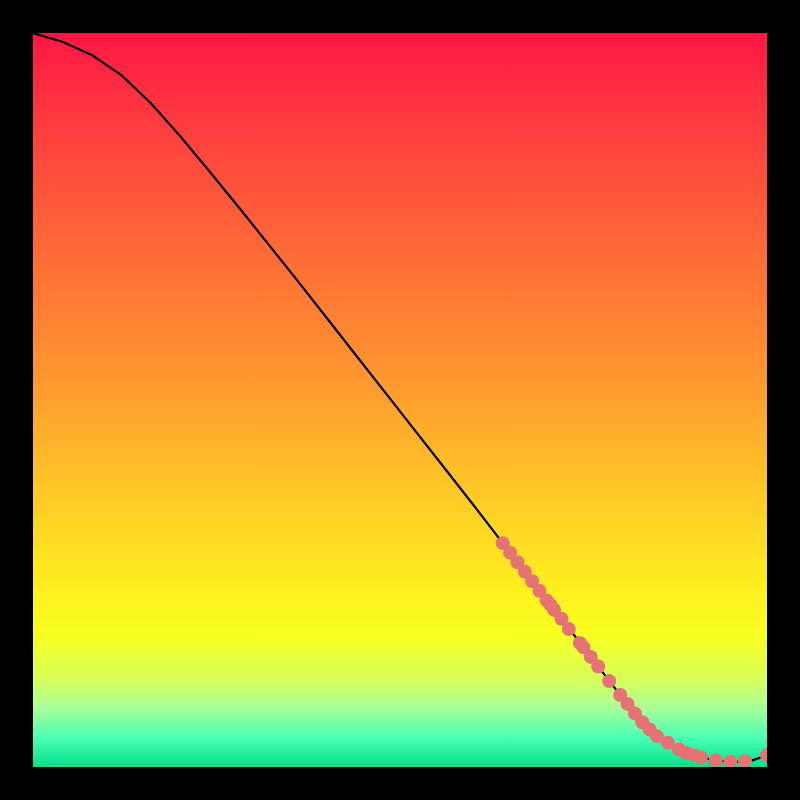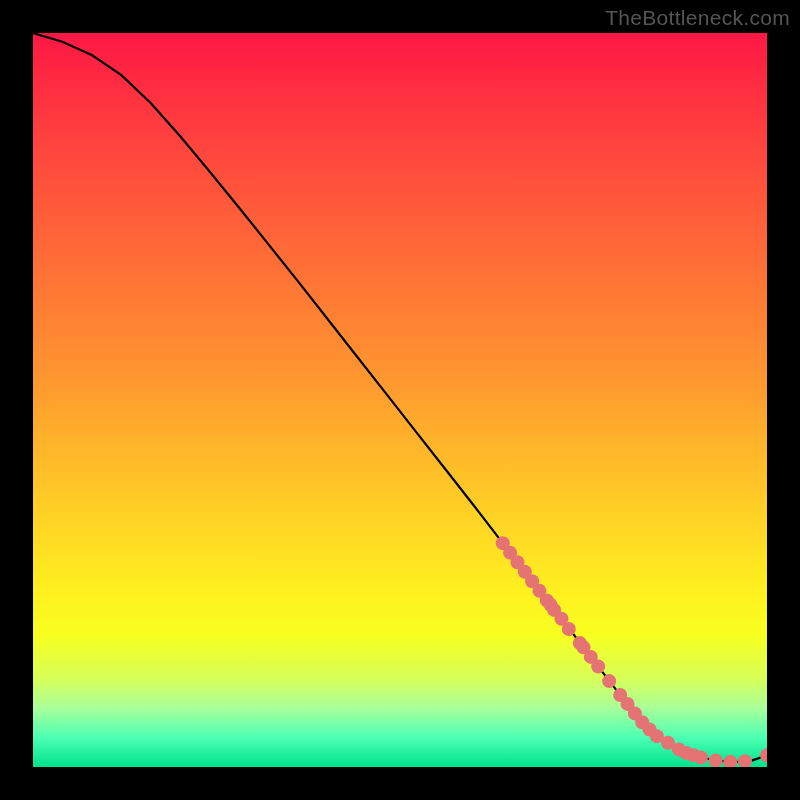--- a/index.html
+++ b/index.html
@@ -93,14 +93,13 @@
           <circle cx="660.60" cy="722.26" r="7" fill="#e57373"></circle>
           <circle cx="667.94" cy="724.46" r="7" fill="#e57373"></circle>
           <circle cx="682.62" cy="727.39" r="7" fill="#e57373"></circle>
           <circle cx="697.30" cy="728.86" r="7" fill="#e57373"></circle>
           <circle cx="711.98" cy="728.13" r="7" fill="#e57373"></circle>
           <circle cx="734.00" cy="722.26" r="7" fill="#e57373"></circle>
         </g>
     </svg>
 
   </div>
-  <div class="watermark">TheBottleneck.com</div>
 </div>
 
 </body></html>

